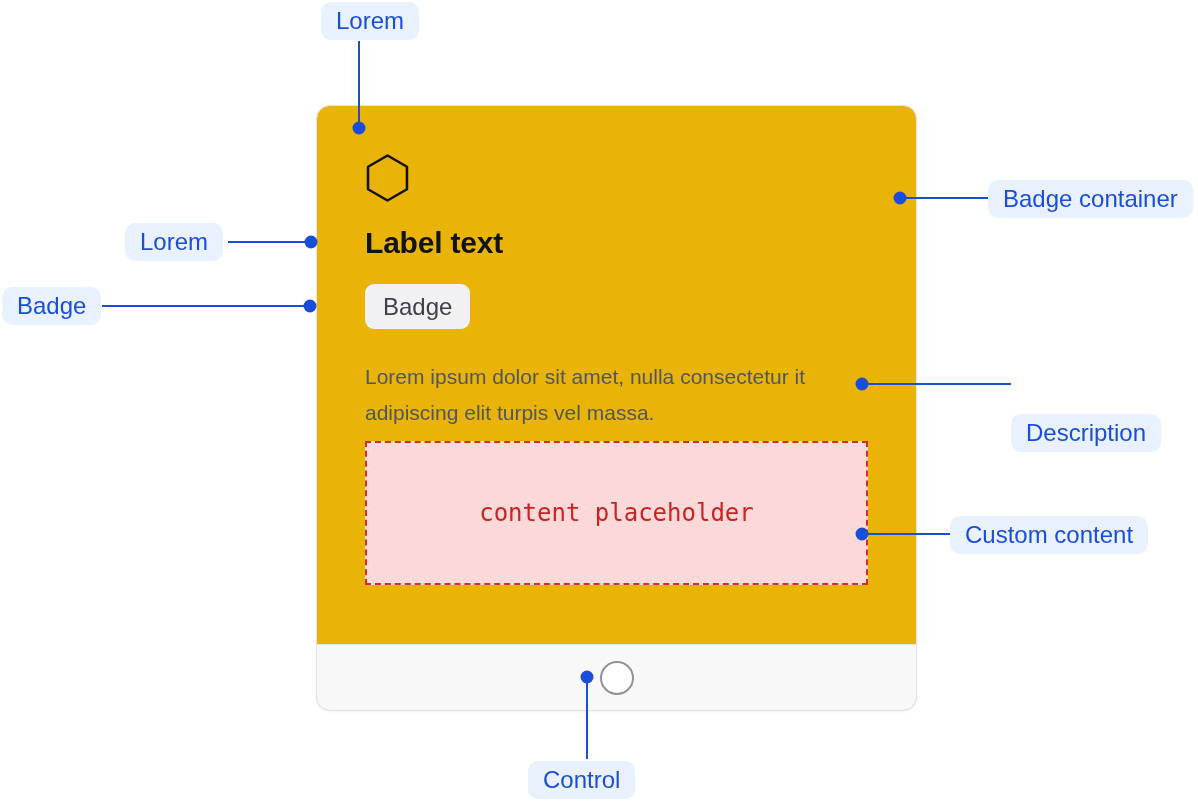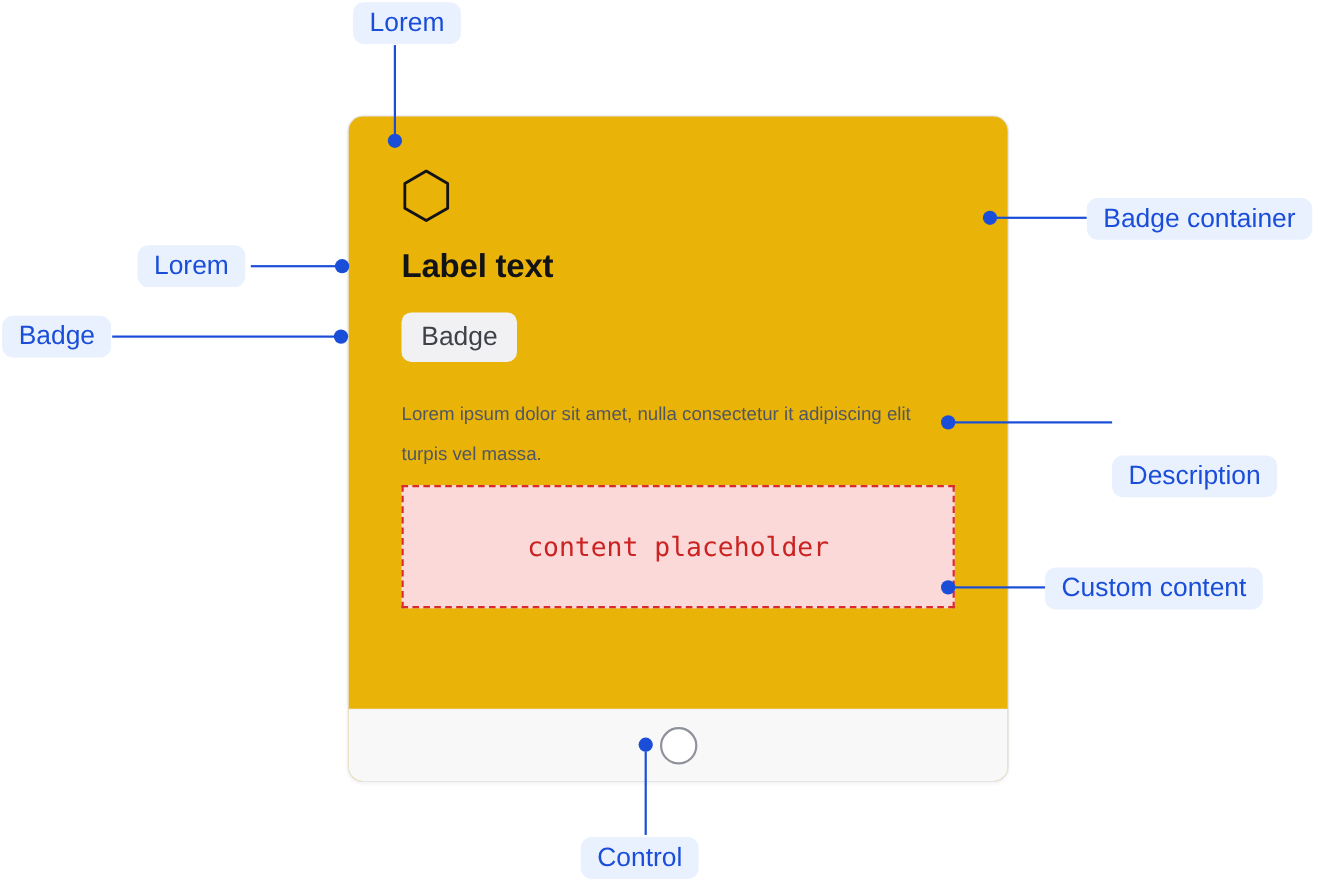--- a/index.html
+++ b/index.html
@@ -45,27 +45,27 @@
     padding: 8px 18px;
     background: #F1F1F3;
     border-radius: 9px;
     font-size: 24px;
     line-height: 29px;
     color: #3F4149;
   }
   .card-desc {
     margin-top: 30px;
     max-width: 478px;
-    font-size: 17px;
+    font-size: 21px;
     line-height: 36px;
     color: #515761;
   }
   .card-placeholder {
     margin-top: 10px;
-    height: 112px;
+    height: 144px;
     background: #FBD9D9;
     border: 2px dashed #D92B2B;
     display: flex;
     align-items: center;
     justify-content: center;
     font-family: "DejaVu Sans Mono", monospace;
     font-size: 24px;
     color: #CB2222;
   }
   .card-footer {

